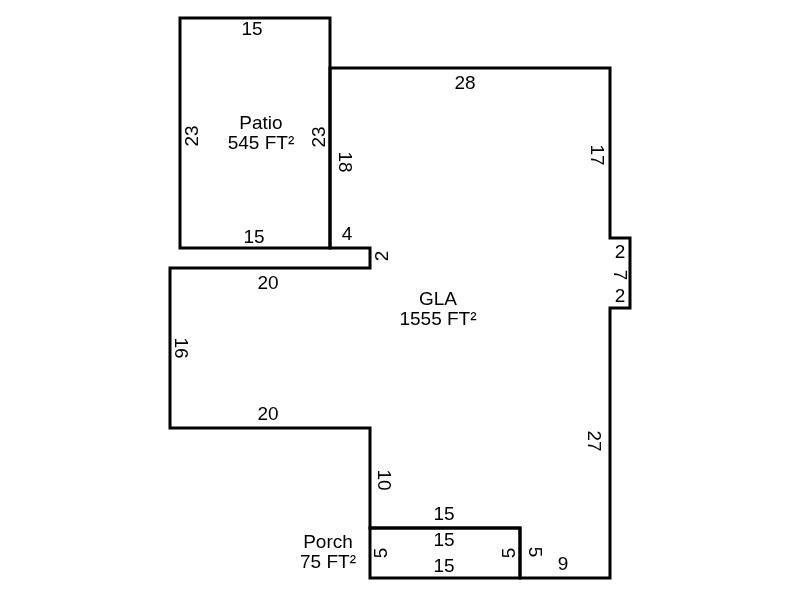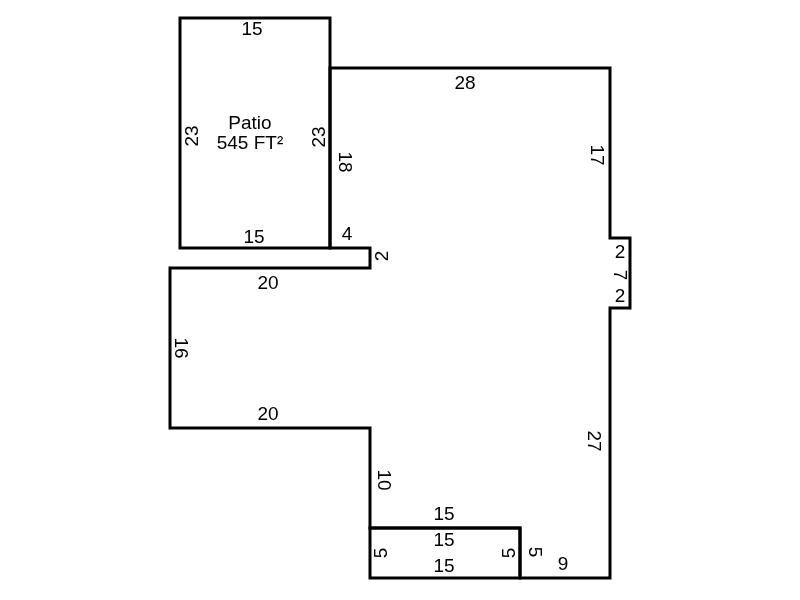--- a/index.html
+++ b/index.html
@@ -53,23 +53,31 @@
 </head>
 <body>
 
 <div class="stage">
   <svg id="plan-svg" viewBox="0 0 800 600" xmlns="http://www.w3.org/2000/svg">
       <polygon points="180,18 330,18 330,248 180,248" fill="none" stroke="#000000" stroke-width="3" stroke-linejoin="miter"></polygon>
       <polygon points="330,68 610,68 610,238 630,238 630,308 610,308 610,578 520,578 520,528 370,528 370,428 170,428 170,268 370,268 370,248 330,248" fill="none" stroke="#000000" stroke-width="3" stroke-linejoin="miter"></polygon>
       <polygon points="370,528 520,528 520,578 370,578" fill="none" stroke="#000000" stroke-width="3" stroke-linejoin="miter"></polygon>
     </svg>
   <div id="plan-labels">
-      <div class="room-label" style="left: 250px; top: 132px; text-align: center;">
+      <div class="room-label" style="left: 261px; top: 132px; text-align: center;">
         <div>Patio</div>
         <div>545 FT²</div>
+      </div>
+      <div class="room-label" style="left: 438px; top: 308px;">
+        <div>GLA</div>
+        <div>1555 FT²</div>
+      </div>
+      <div class="room-label" style="left: 328px; top: 551px;">
+        <div>Porch</div>
+        <div>75 FT²</div>
       </div>
       <div class="dim-label" style="left: 252px; top: 28px; --rot: 0deg; color: rgb(0, 0, 0);">15</div>
       <div class="dim-label" style="left: 191px; top: 136px; --rot: -90deg; color: rgb(0, 0, 0);">23</div>
       <div class="dim-label" style="left: 318px; top: 137px; --rot: -90deg; color: rgb(0, 0, 0);">23</div>
       <div class="dim-label" style="left: 254px; top: 236px; --rot: 0deg; color: rgb(0, 0, 0);">15</div>
       <div class="dim-label" style="left: 465px; top: 82px; --rot: 0deg; color: rgb(0, 0, 0);">28</div>
       <div class="dim-label" style="left: 345px; top: 162px; --rot: 90deg; color: rgb(0, 0, 0);">18</div>
       <div class="dim-label" style="left: 597px; top: 155px; --rot: 90deg; color: rgb(0, 0, 0);">17</div>
       <div class="dim-label" style="left: 620px; top: 251px; --rot: 0deg; color: rgb(0, 0, 0);">2</div>
       <div class="dim-label" style="left: 620px; top: 275px; --rot: 90deg; color: rgb(0, 0, 0);">7</div>

